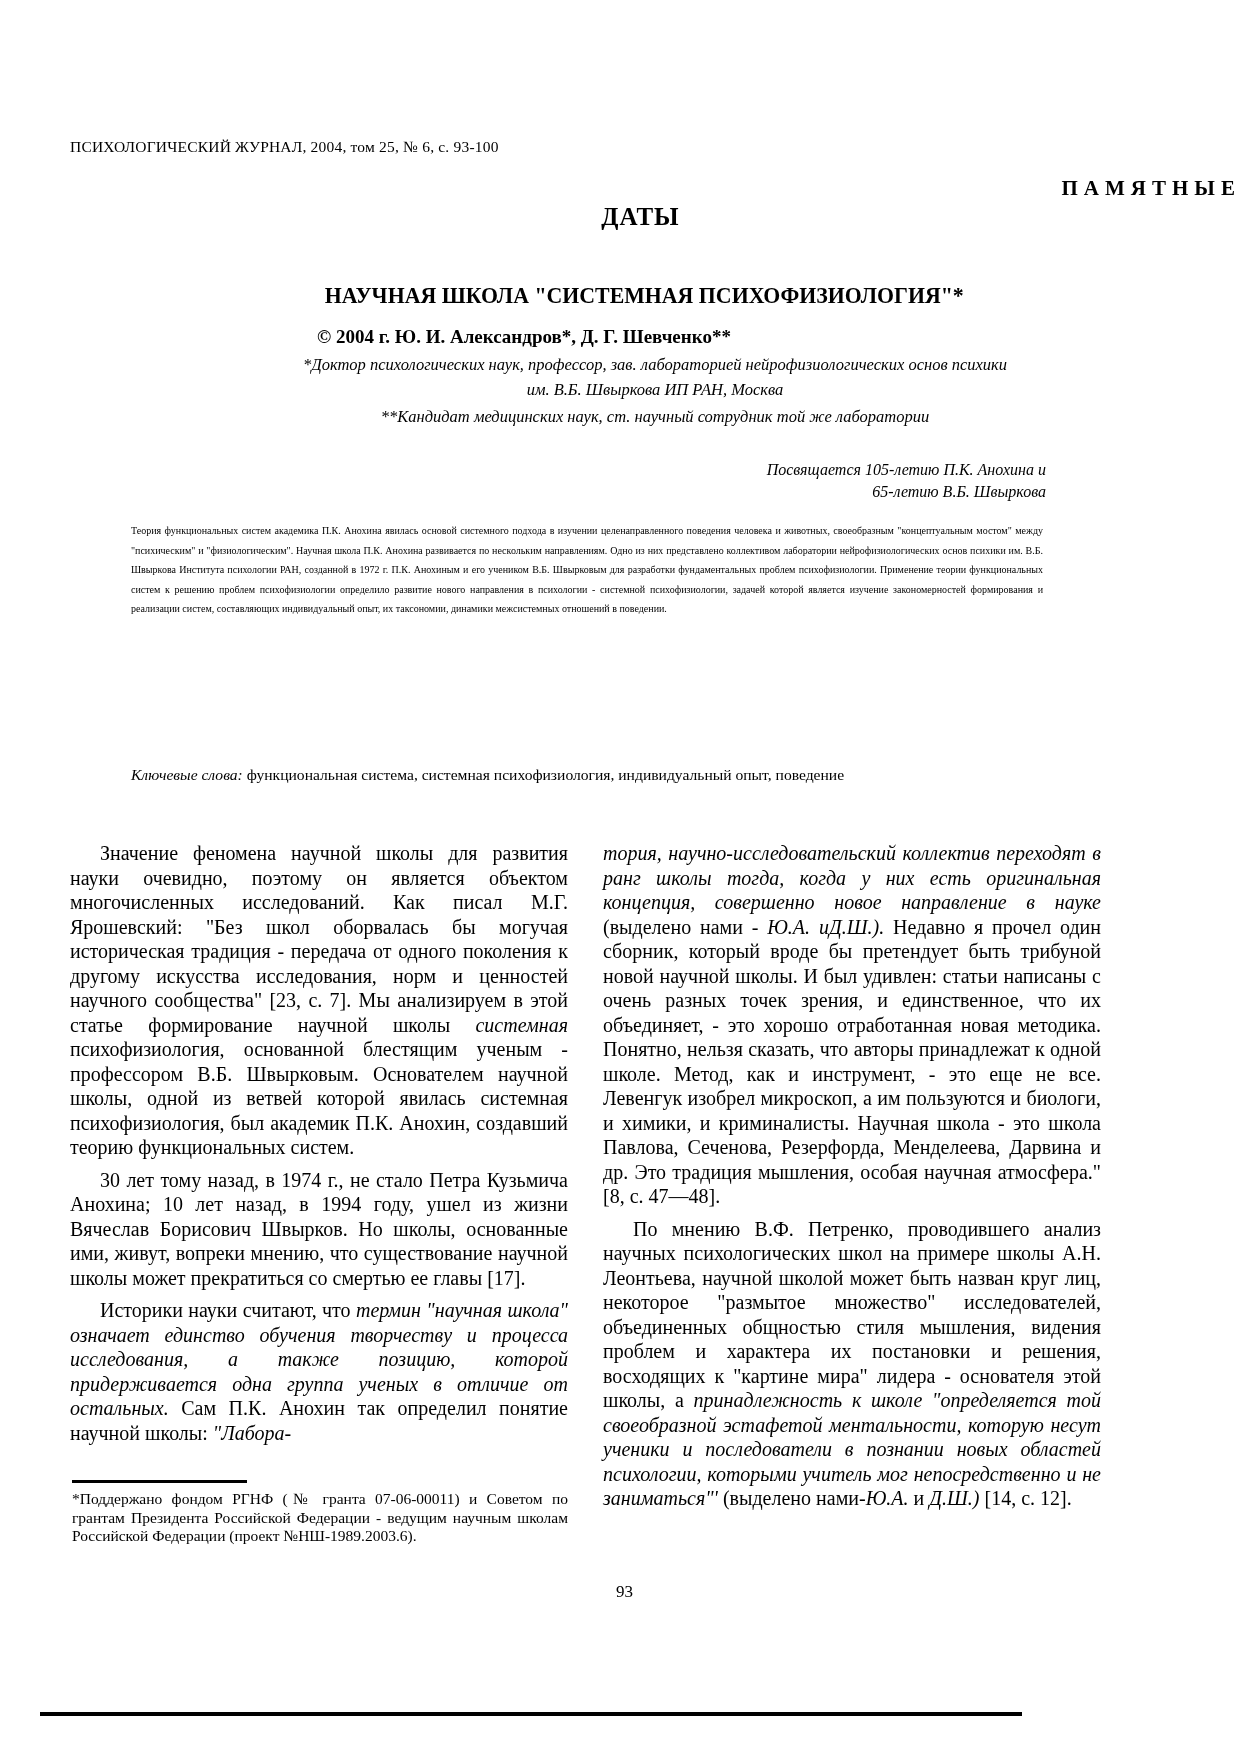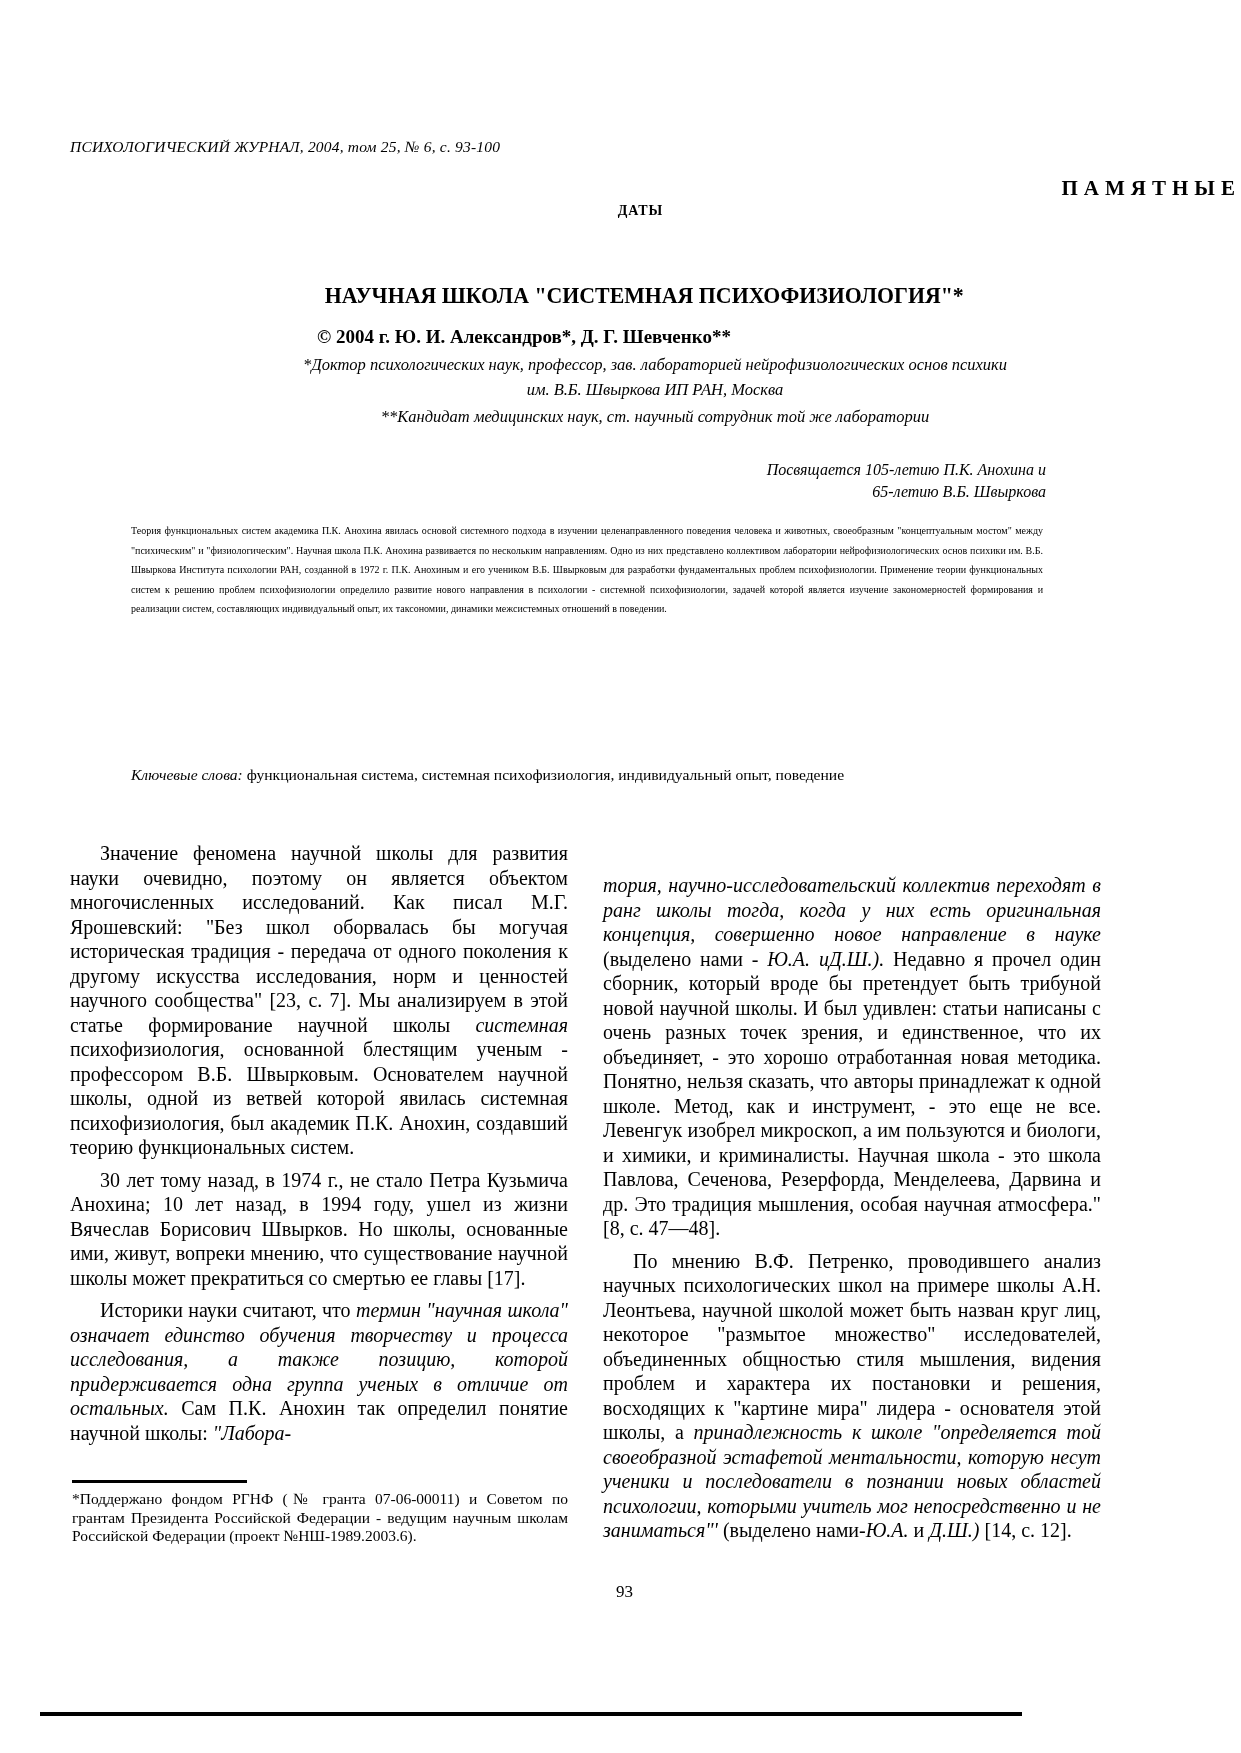--- a/index.html
+++ b/index.html
@@ -1,37 +1,37 @@
 <!DOCTYPE html>
 <html><head>
 <meta charset="utf-8">
 <style>
   html, body { margin: 0; padding: 0; background: #ffffff; }
   body { width: 1241px; height: 1753px; position: relative; overflow: hidden; color: #000; font-family: "Liberation Serif", "DejaVu Serif", serif; }
   .abs { position: absolute; }
-  .journal { left: 70px; top: 138px; font-size: 15.5px; font-style: italic; letter-spacing: 0.2px; }
+  .journal { left: 70px; top: 138px; font-size: 15.5px; letter-spacing: 0.2px; }
   .section1 { left: 0; width: 1241px; top: 176px; text-align: right; font-weight: bold; font-size: 21px; letter-spacing: 6px; padding-left: 70px; box-sizing: border-box; }
-  .section2 { left: 0; width: 1241px; top: 203px; text-align: center; font-weight: bold; font-size: 14px; letter-spacing: 1px; padding-left: 40px; box-sizing: border-box; }
+  .section2 { left: 0; width: 1241px; top: 203px; text-align: center; font-weight: bold; font-size: 25px; letter-spacing: 1px; padding-left: 40px; box-sizing: border-box; }
   .title { left: 0; width: 1241px; top: 283px; text-align: center; font-weight: bold; font-size: 23px; padding-left: 50px; box-sizing: border-box; transform: scaleX(0.95); }
   .authors { left: 0; width: 1010px; top: 326px; text-align: center; font-weight: bold; font-size: 19px; padding-left: 38px; box-sizing: border-box; }
   .aff { left: 0; width: 1241px; text-align: center; font-style: italic; font-size: 16.5px; padding-left: 69px; box-sizing: border-box; }
   .aff1 { top: 355px; }
   .aff2 { top: 380px; }
   .aff3 { top: 407px; }
   .ded { right: 195px; text-align: right; font-style: italic; font-size: 16px; }
   .ded1 { top: 461px; }
   .ded2 { top: 483px; }
   .abstract { left: 131px; width: 912px; top: 521px; font-size: 10px; line-height: 19.6px; text-align: justify; }
   .keywords { left: 131px; width: 912px; top: 765px; font-size: 15.6px; line-height: 20px; }
   .keywords .kw-label { font-style: italic; }
   .col { font-size: 20px; line-height: 24.5px; text-align: justify; }
   .col p { margin: 0 0 8px 0; text-indent: 30px; }
   .col p.noindent { text-indent: 0; }
   .col-left { left: 70px; width: 498px; top: 841px; }
-  .col-right { left: 603px; width: 498px; top: 841px; margin-top: 32px; }
+  .col-right { left: 603px; width: 498px; top: 841px; }
   .it { font-style: italic; }
   .fn-rule { left: 72px; top: 1480px; width: 175px; height: 3px; background: #000; }
   .footnote { left: 72px; width: 496px; top: 1490px; font-size: 15.5px; line-height: 18.5px; text-align: justify; }
   .pagenum { left: 0; width: 1241px; top: 1582px; text-align: center; font-size: 17px; padding-left: 8px; box-sizing: border-box; }
   .bottom-rule { left: 40px; top: 1712px; width: 982px; height: 4px; background: #000; }
 </style>
 </head>
 <body>
 
 <div class="abs journal">ПСИХОЛОГИЧЕСКИЙ ЖУРНАЛ, 2004, том 25, № 6, с. 93-100</div>

